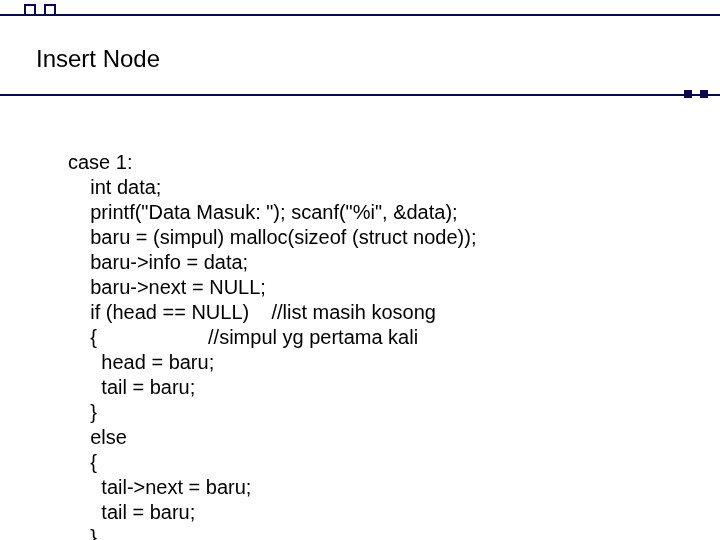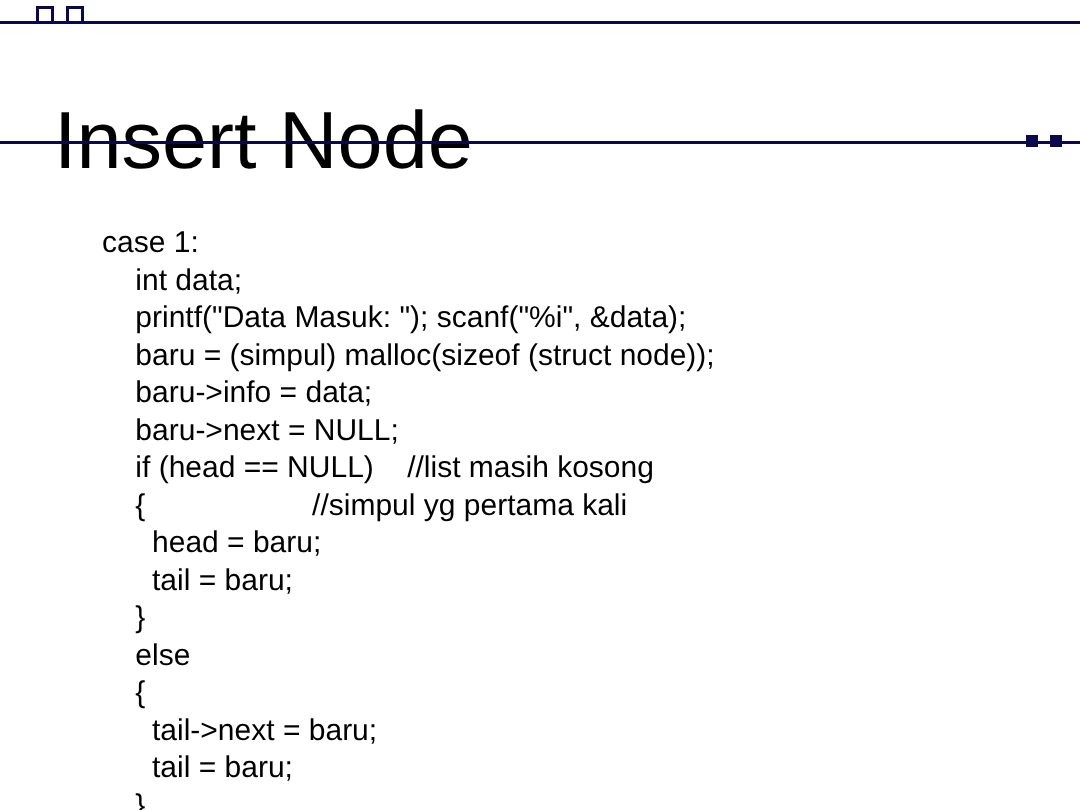--- a/index.html
+++ b/index.html
@@ -45,21 +45,21 @@
   .bullet-filled {
     position: absolute;
     width: 8px;
     height: 8px;
     background: #0a0a4a;
   }
   .title {
     position: absolute;
     left: 36px;
     top: 30px;
-    font-size: 54px;
+    font-size: 24px;
     line-height: 1.05;
     color: #000000;
     font-weight: 400;
     letter-spacing: 0px;
   }
   .code {
     position: absolute;
     left: 68px;
     top: 130px;
     font-family: Liberation Sans, sans-serif;

